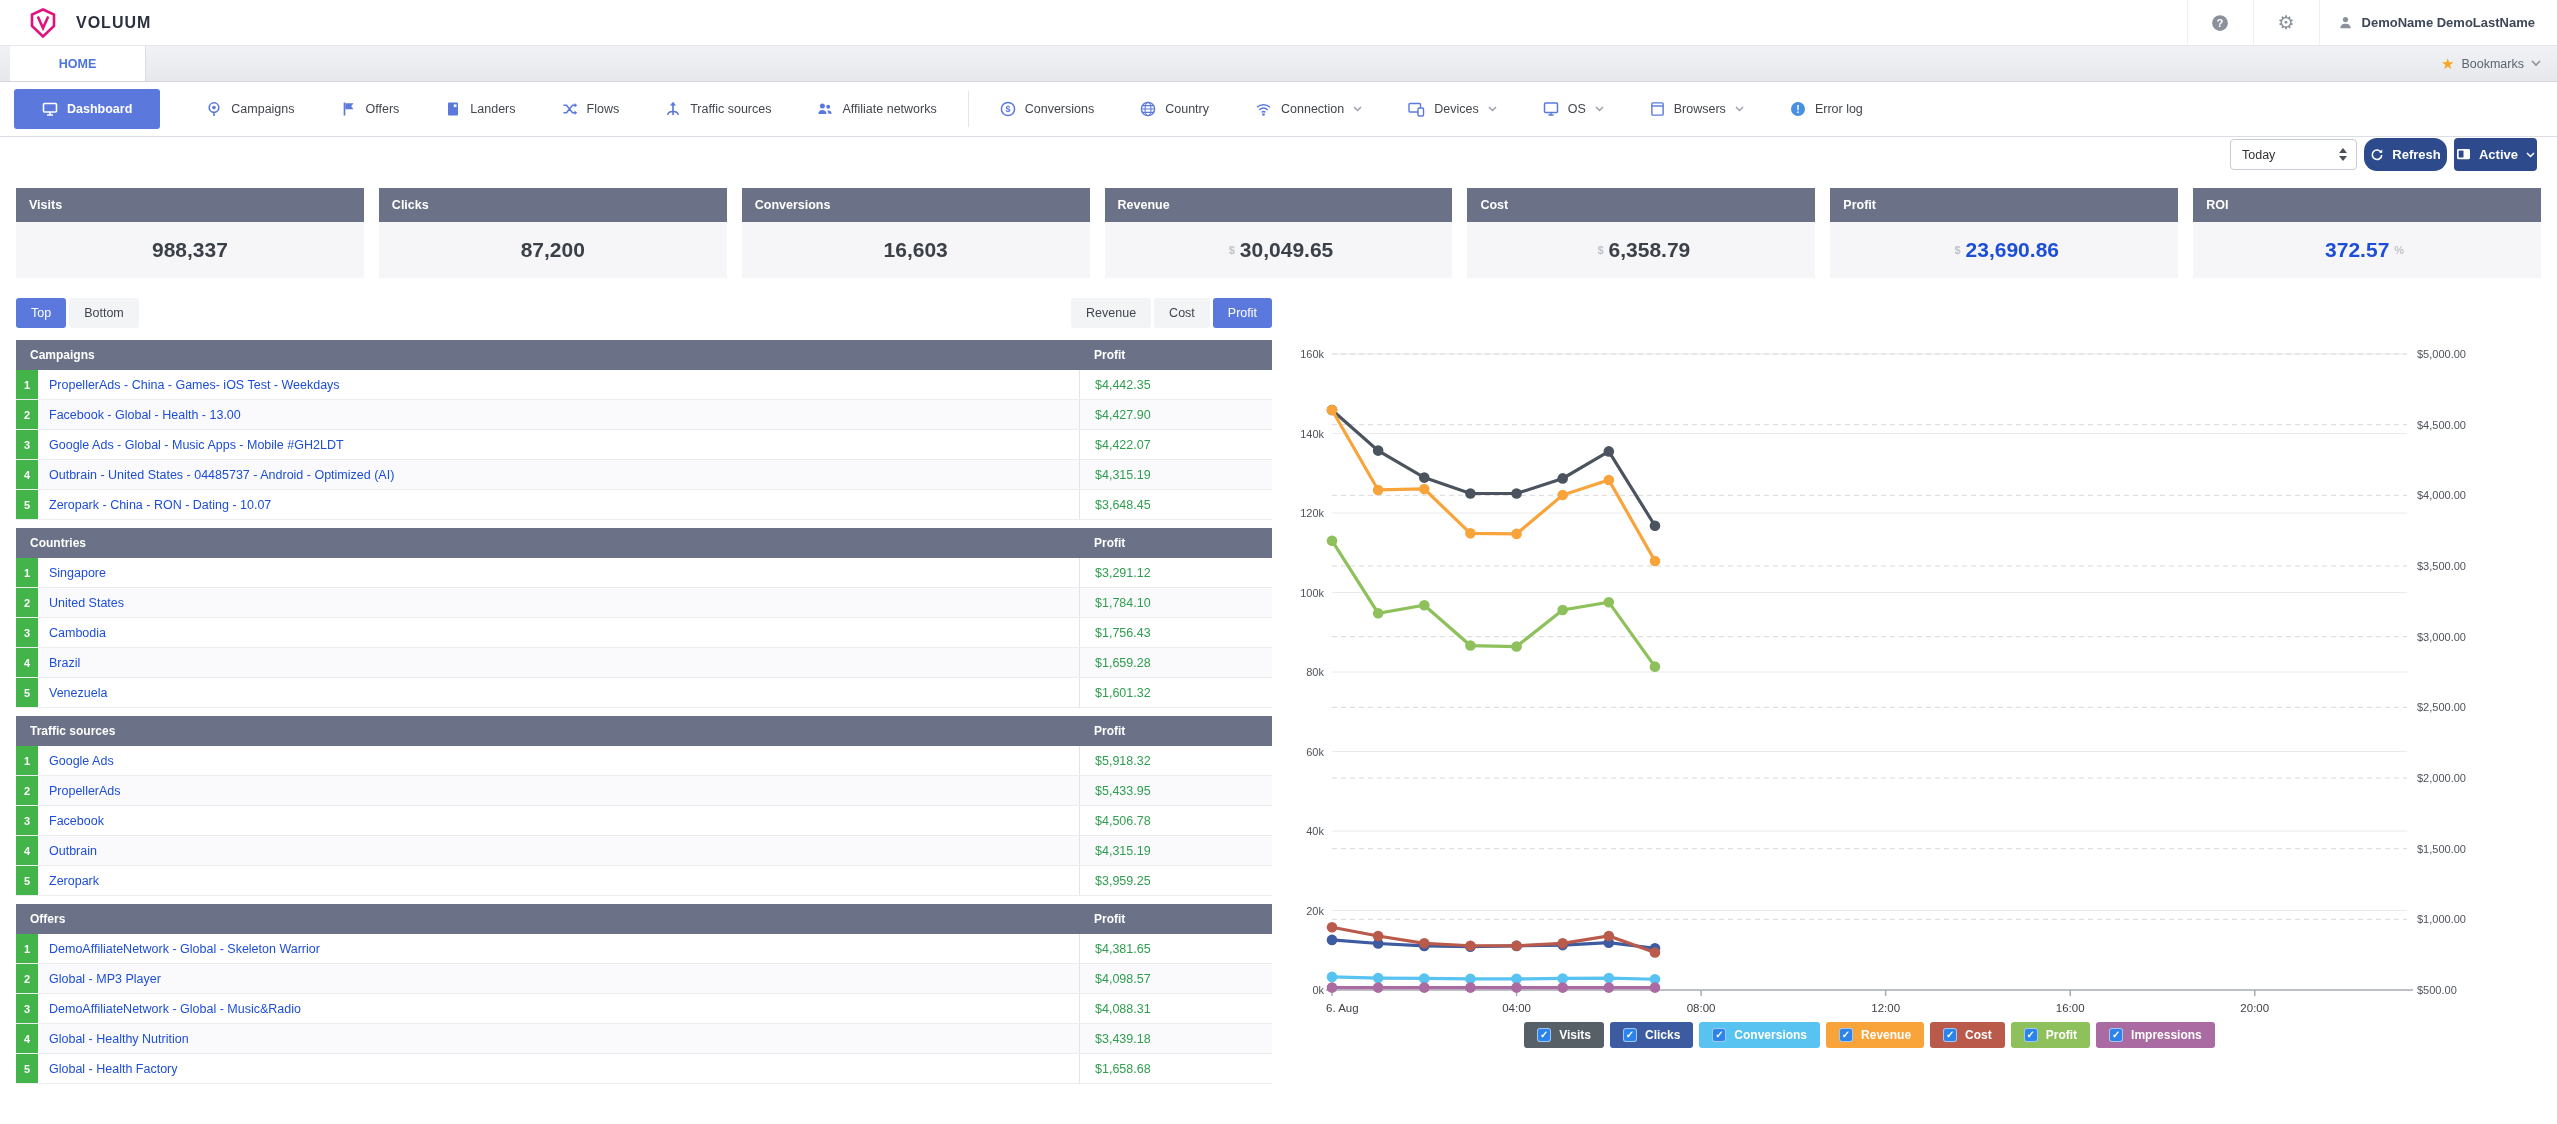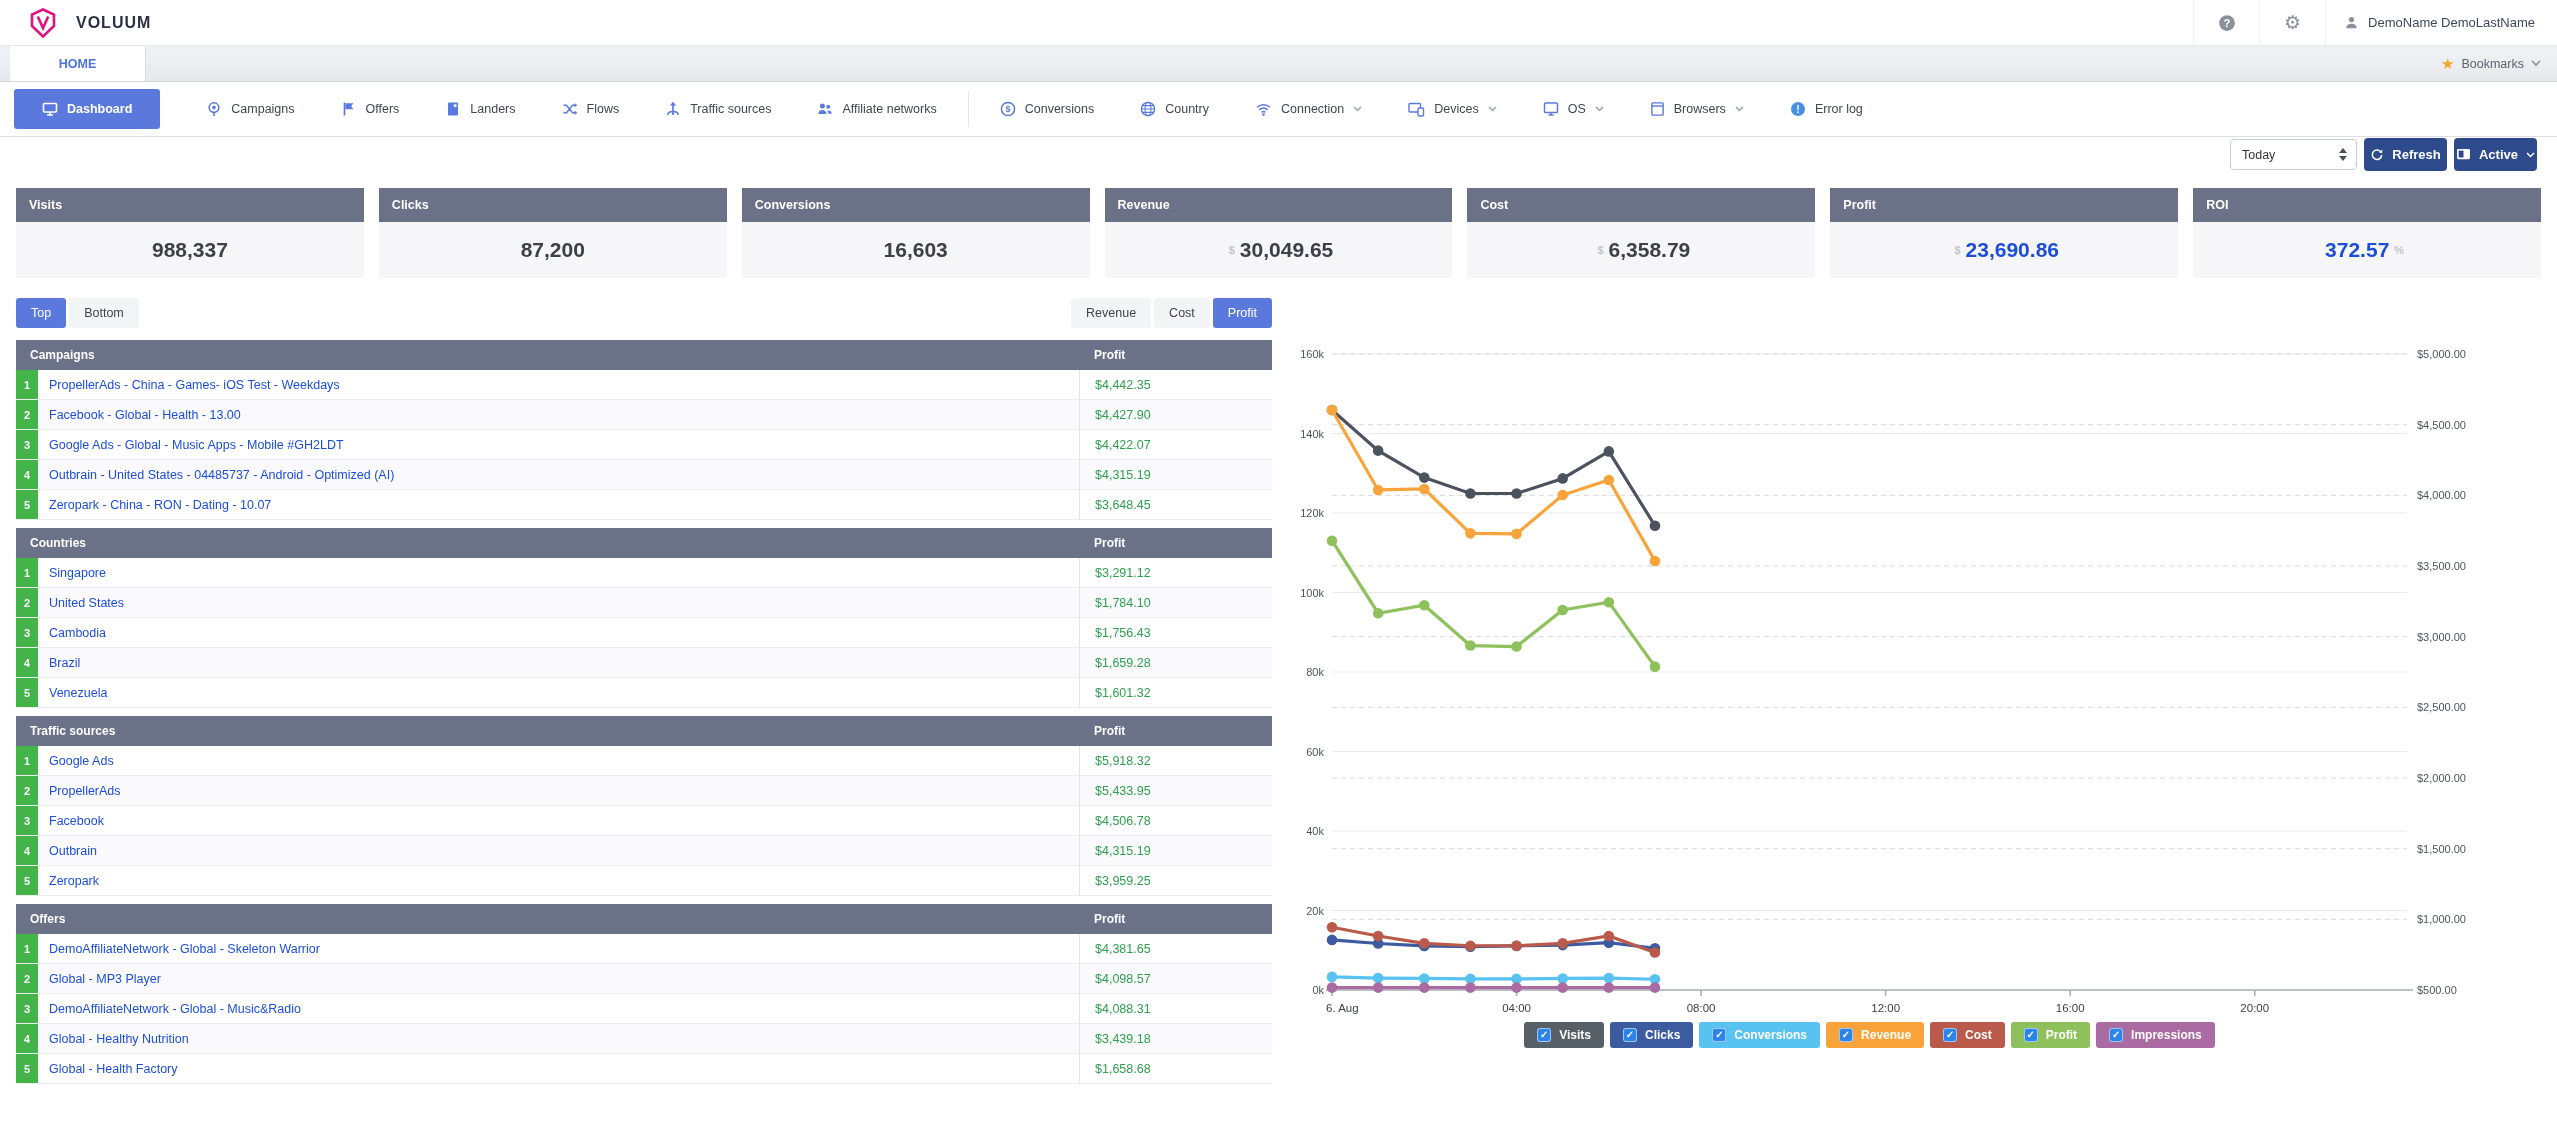--- a/index.html
+++ b/index.html
@@ -7,21 +7,21 @@
   svg { font-family:inherit; display:block; }
 
   
   .topbar { position:absolute; left:0; top:0; width:100%; height:46px; background:#fff; border-bottom:1px solid #e6e7eb; display:flex; align-items:center; }
   .brand { display:flex; align-items:center; gap:20px; margin-left:30px; }
   .brand-text { font-weight:bold; color:#2b3040; font-size:16px; letter-spacing:1px; }
   .topbar-right { margin-left:auto; display:flex; align-items:center; height:100%; }
   .top-cell { width:66px; height:100%; display:flex; align-items:center; justify-content:center; border-left:1px solid #eef0f3; color:#8b919b; cursor:pointer; }
   .gear-glyph { font-size:19px; color:#8b919b; }
   .user-cell { height:100%; display:flex; align-items:center; gap:9px; border-left:1px solid #eef0f3; padding:0 22px 0 18px; color:#8b919b; cursor:pointer; }
-  .user-name { color:#3d4758; font-size:13px; }
+  .user-name { color:#3d4758; font-size:13px;font-weight:bold; }
 
   
   .tabbar { position:absolute; left:0; top:46px; width:100%; height:36px; background:linear-gradient(#f1f2f5,#e6e8ec); border-bottom:1px solid #d4d7dc; }
   .home-tab { position:absolute; left:10px; top:0; height:100%; width:136px; background:#fff; display:flex; align-items:center; justify-content:center; color:#4a74e0; font-size:12.5px; font-weight:bold; border-right:1px solid #dadce0; cursor:pointer; }
   .bookmarks { position:absolute; right:16px; top:0; height:100%; display:flex; align-items:center; gap:7px; color:#5b6472; font-size:12.5px; cursor:pointer; }
   .star { color:#f6a623; font-size:15px; }
   .bm-caret { color:#8b919b; }
 
   
   .toolbar { position:absolute; left:0; top:82px; width:100%; height:55px; background:#fff; border-bottom:1px solid #dbdee4; display:flex; align-items:center; }
@@ -32,21 +32,21 @@
   .nav-divider { width:1px; height:36px; background:#e3e5ea; margin:0 8px; }
   .nav-caret { color:#9aa1ab; display:flex; }
 
   
   .date-select { position:absolute; right:200px; top:139px; width:127px; height:31px; background:#fff; border:1px solid #c9ccd4; border-radius:4px; display:flex; align-items:center; padding:0 9px 0 11px; font-size:12.5px; color:#333; cursor:pointer; }
   .spin { margin-left:auto; display:flex; flex-direction:column; gap:3px; }
   .spin i { width:0; height:0; border-left:4px solid transparent; border-right:4px solid transparent; }
   .spin .up { border-bottom:5px solid #4a4f57; }
   .spin .down { border-top:5px solid #4a4f57; }
   .btn-dark { position:absolute; top:138px; height:33px; background:#2d4b8c; color:#fff; font-size:13px; font-weight:bold; border-radius:4px; display:flex; align-items:center; justify-content:center; gap:8px; cursor:pointer; }
-  .btn-refresh { right:110px; width:83px; }
+  .btn-refresh { right:110px; width:83px;border-radius:13px; }
   .btn-active { right:20px; width:83px; }
 
   
   .stats-row { position:absolute; left:16px; top:188px; width:2525px; display:flex; gap:15px; }
   .stat-card { flex:1; }
   .stat-head { height:34px; background:#6b7287; color:#fff; font-size:12.5px; font-weight:bold; display:flex; align-items:center; padding-left:13px; }
   .stat-body { height:56px; background:#f6f6f8; display:flex; align-items:center; justify-content:center; }
   .stat-value { font-size:21px; font-weight:bold; color:#3b4049; }
   .stat-value.green { color:#1d4ed8; }
   .stat-fix { font-size:11px; color:#bfc3cb; font-weight:bold; margin:0 5px; }

